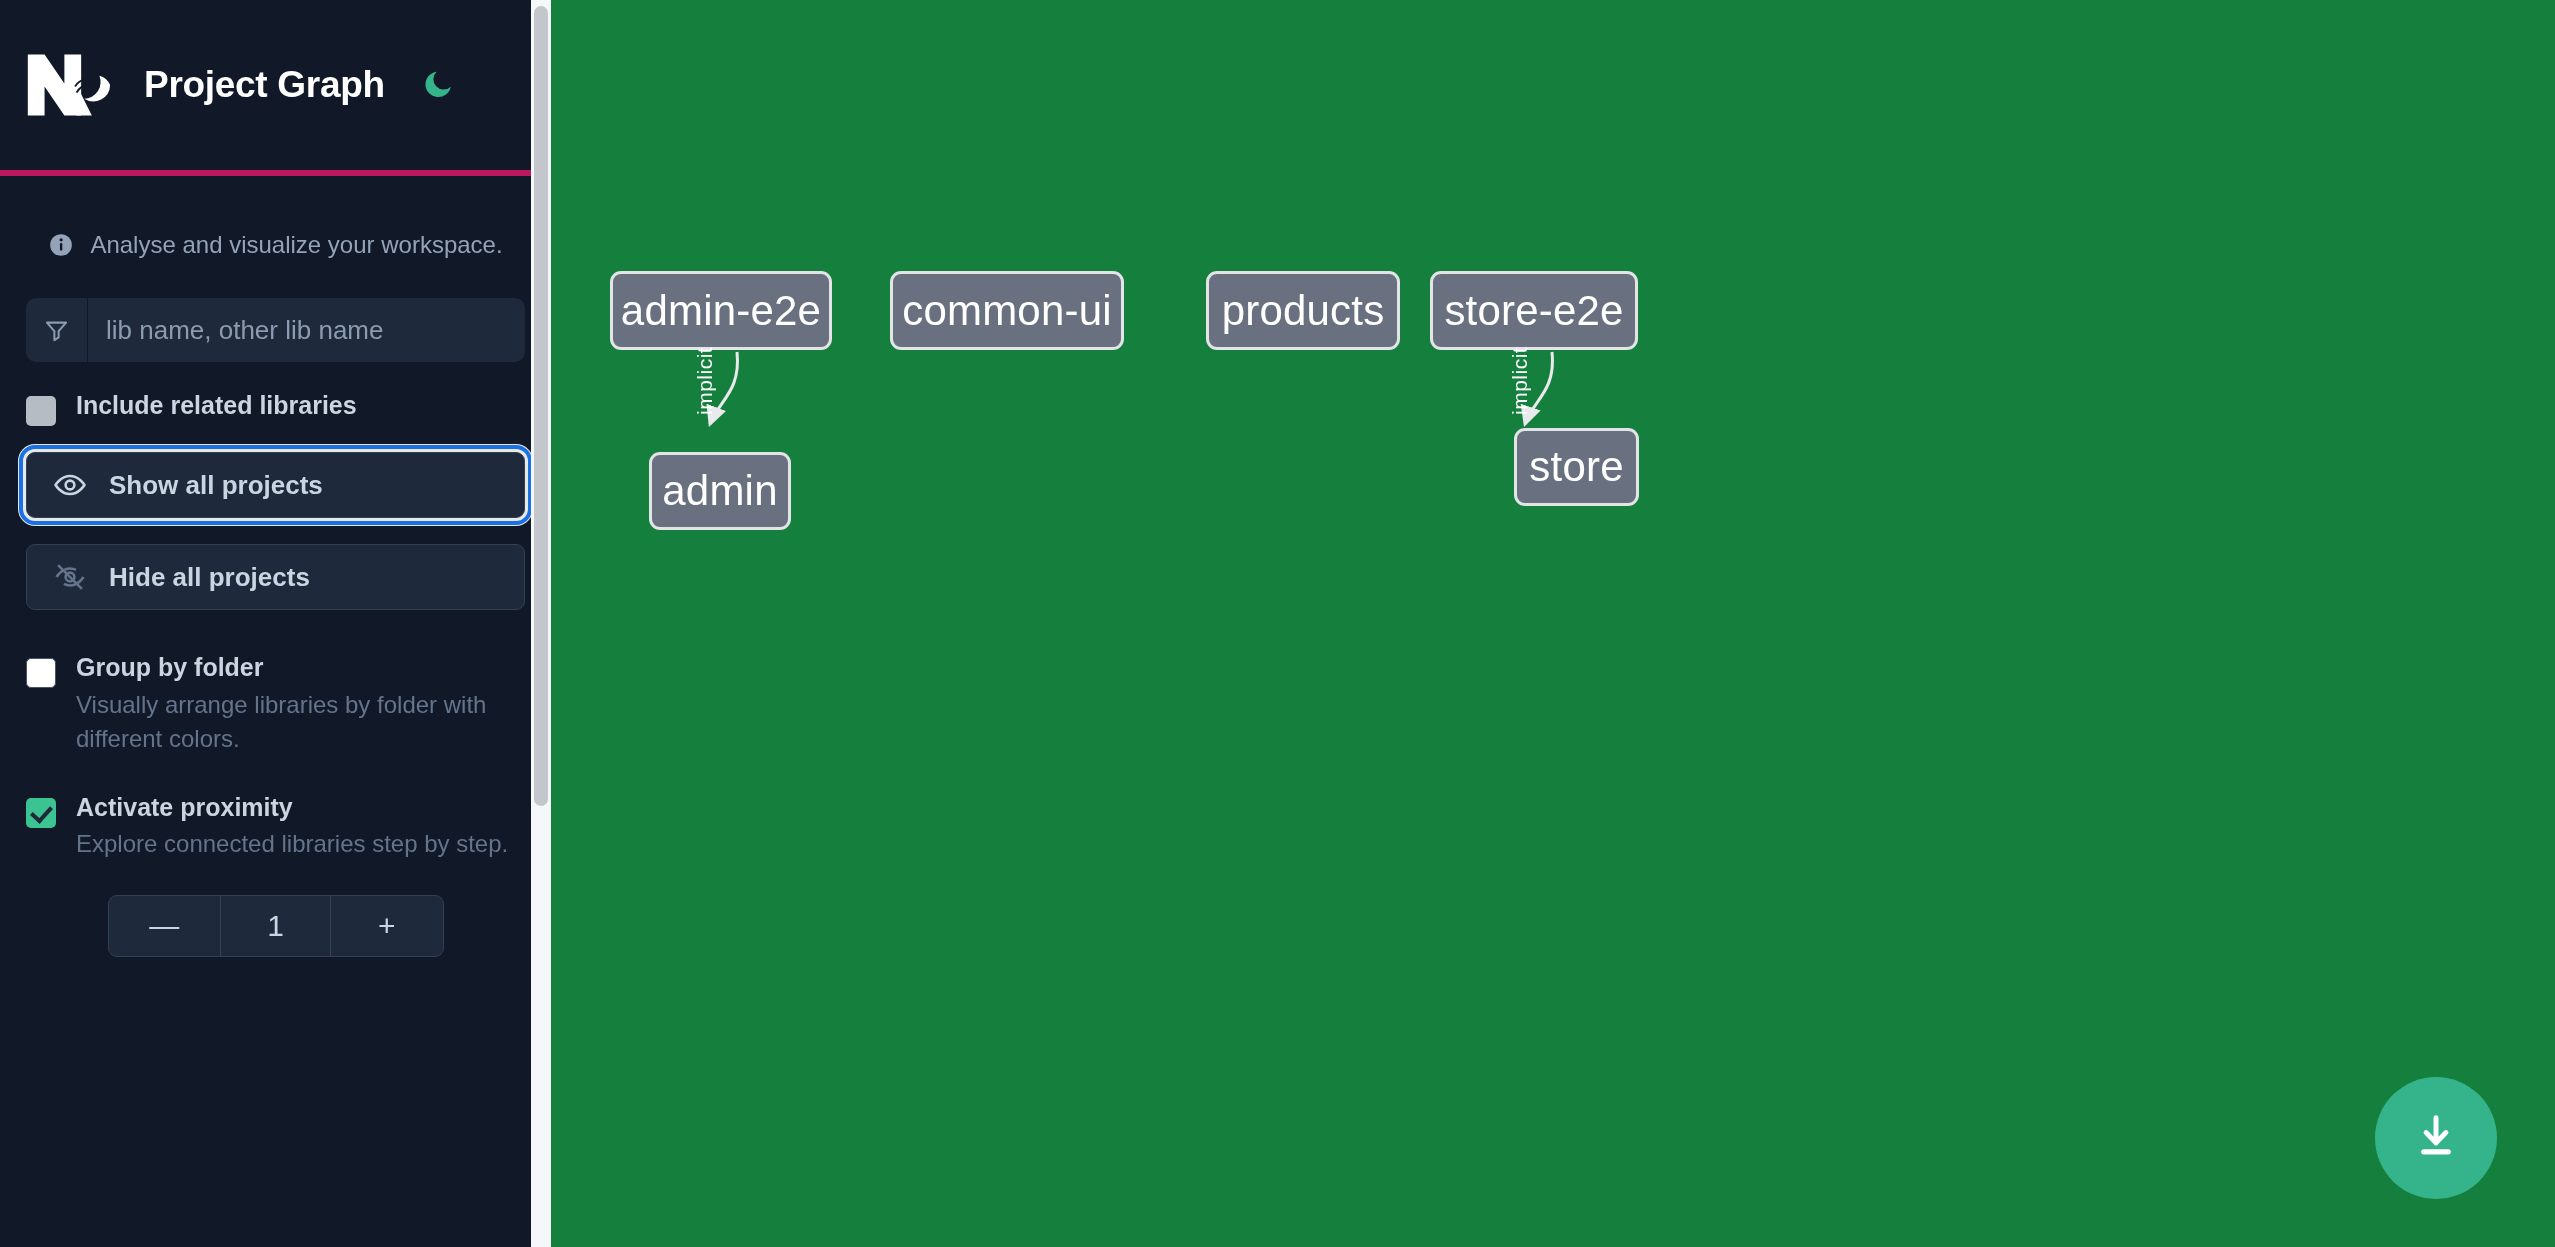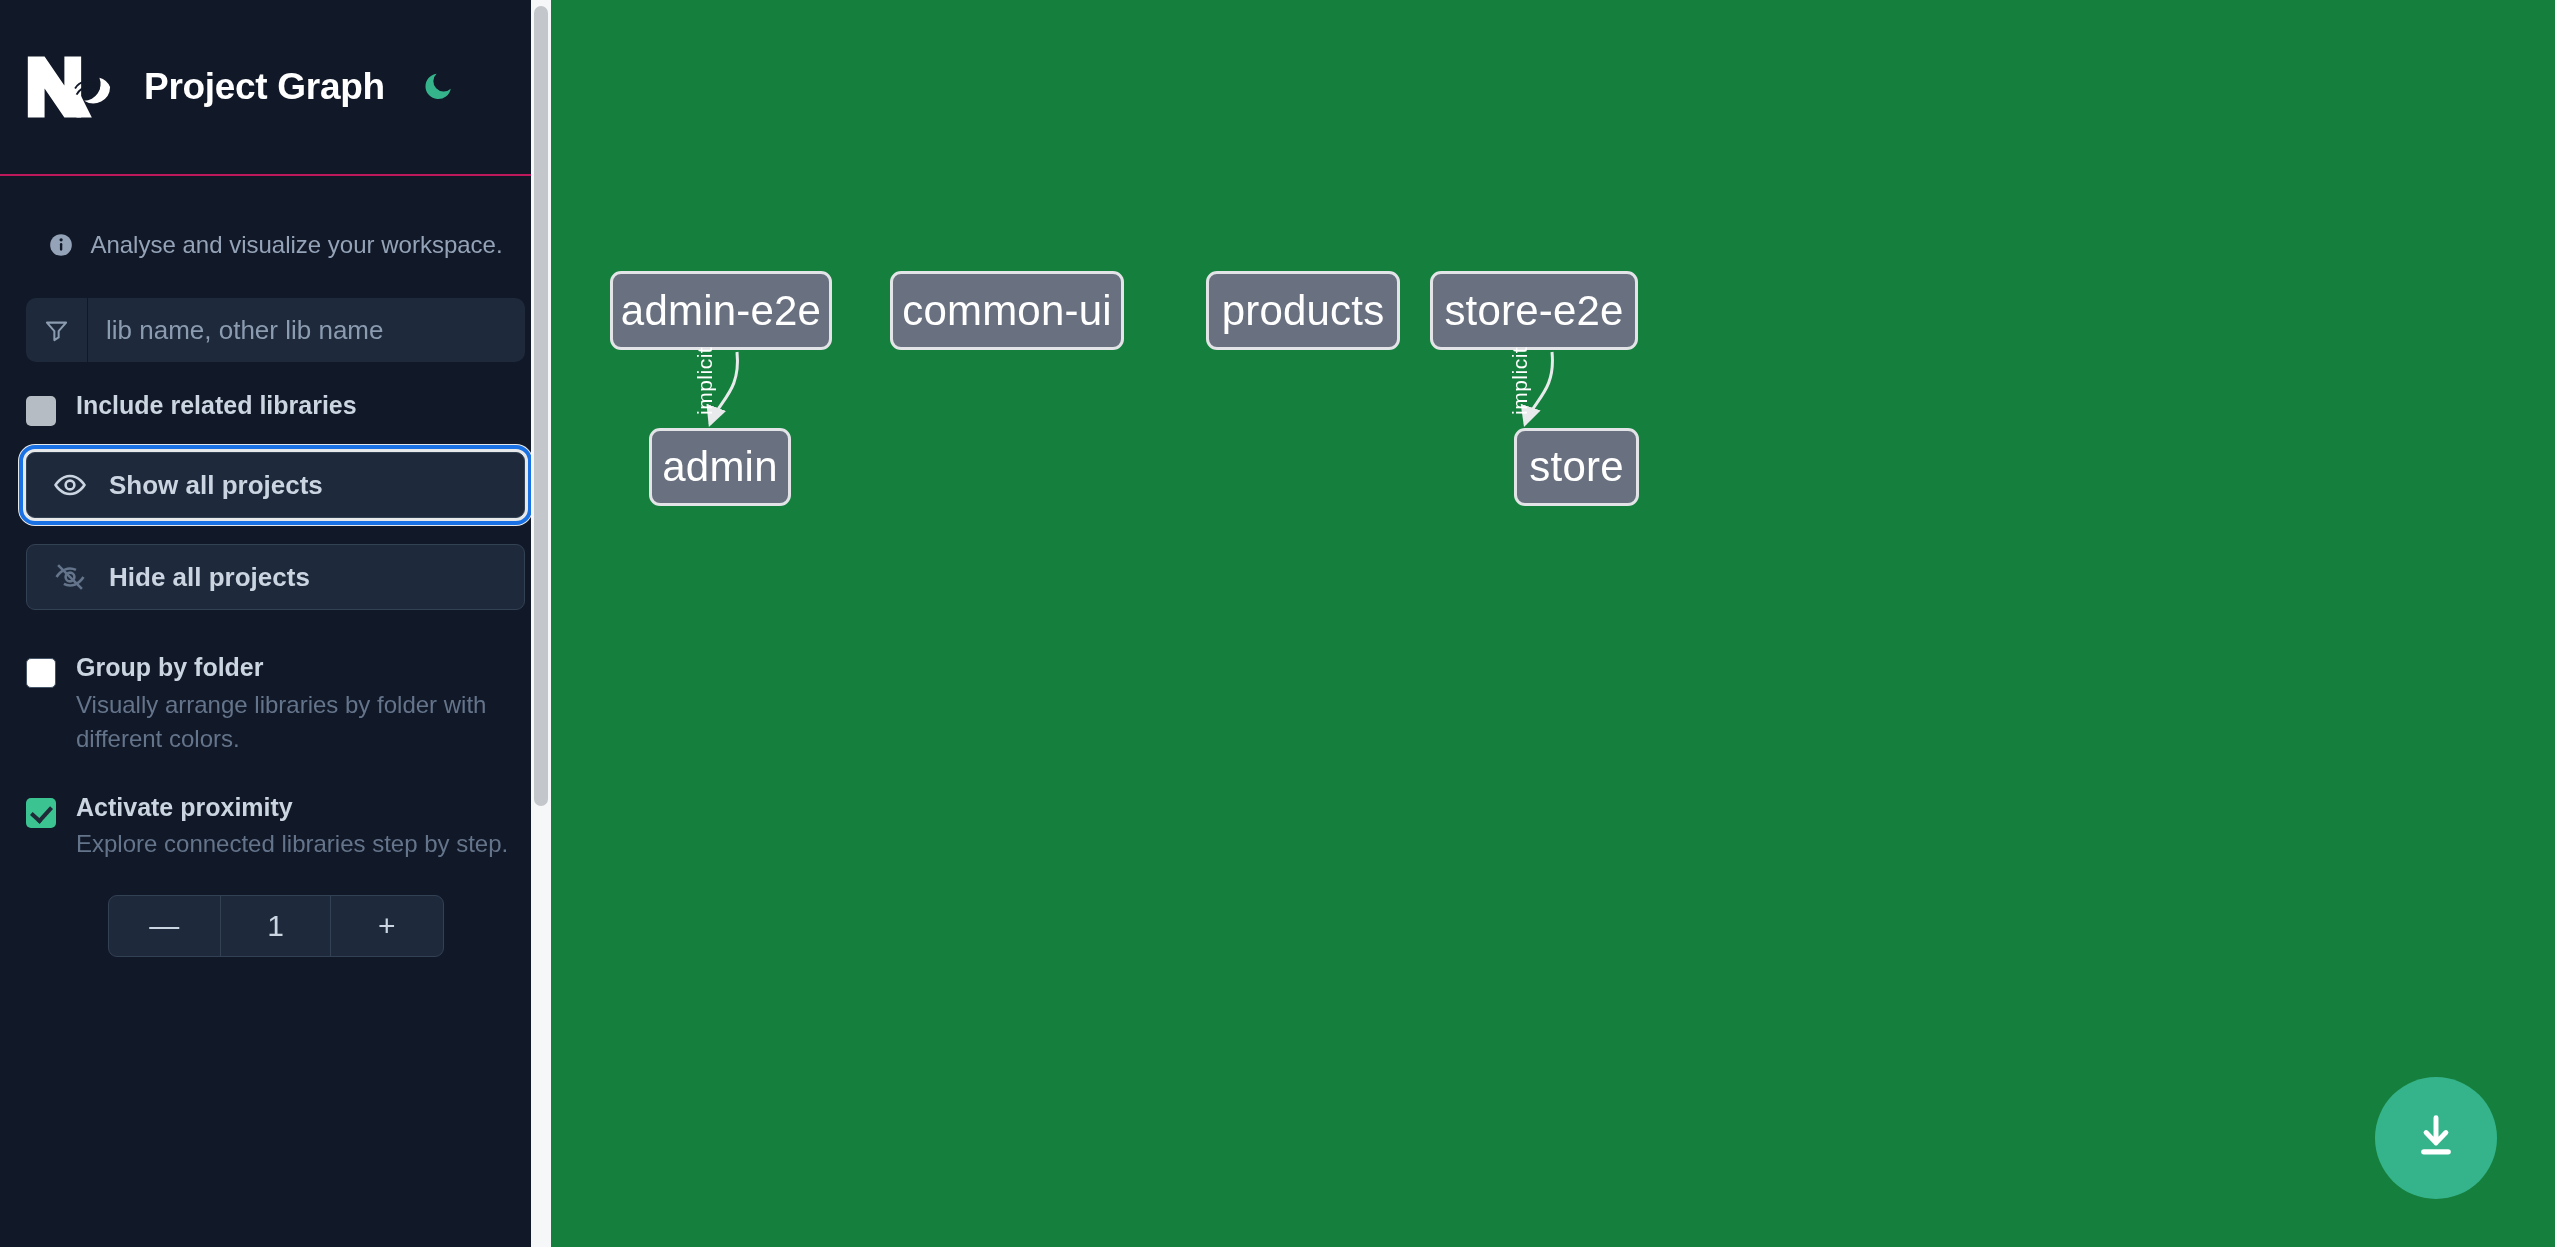--- a/index.html
+++ b/index.html
@@ -29,21 +29,21 @@
     background: #111827;
     flex: 0 0 551px;
     overflow: hidden;
   }
 
   .sidebar-header {
     height: 176px;
     display: flex;
     align-items: center;
     padding-left: 26px;
-    border-bottom: 2px solid #be185d;
+    border-bottom: 6px solid #be185d;
   }
 
   .nx-logo {
     width: 92px;
     height: 64px;
     flex: 0 0 92px;
     margin-right: 26px;
   }
 
   .app-title {
@@ -413,21 +413,21 @@
     </div>
 
     <div class="node" style="left:655px;top:271px;width:194px;height:79px">
       <span class="node-label">products</span>
     </div>
 
     <div class="node" style="left:879px;top:271px;width:208px;height:79px">
       <span class="node-label">store-e2e</span>
     </div>
 
-    <div class="node" style="left:98px;top:428px;width:142px;height:78px">
+    <div class="node" style="left:98px;top:452px;width:142px;height:78px">
       <span class="node-label">admin</span>
     </div>
 
     <div class="node" style="left:963px;top:428px;width:125px;height:78px">
       <span class="node-label">store</span>
     </div>
 
     <span class="edge-label" style="left:142px;top:415px">implicit</span>
     <span class="edge-label" style="left:957px;top:415px">implicit</span>
 

